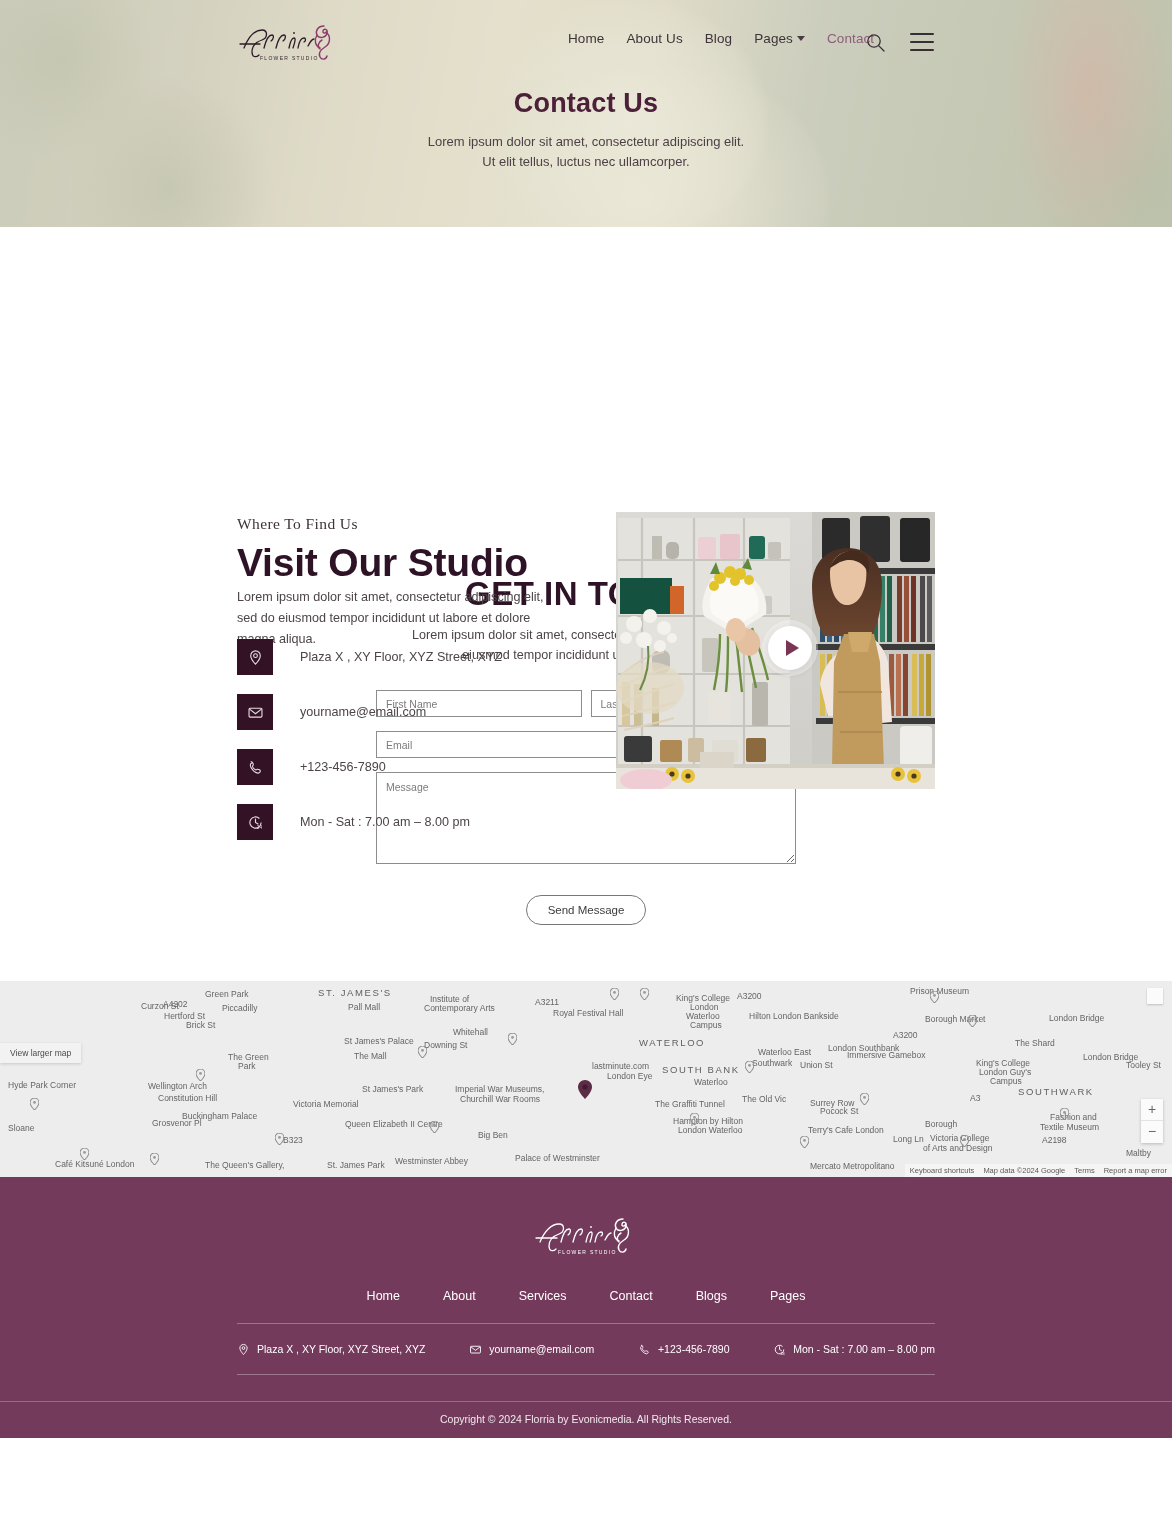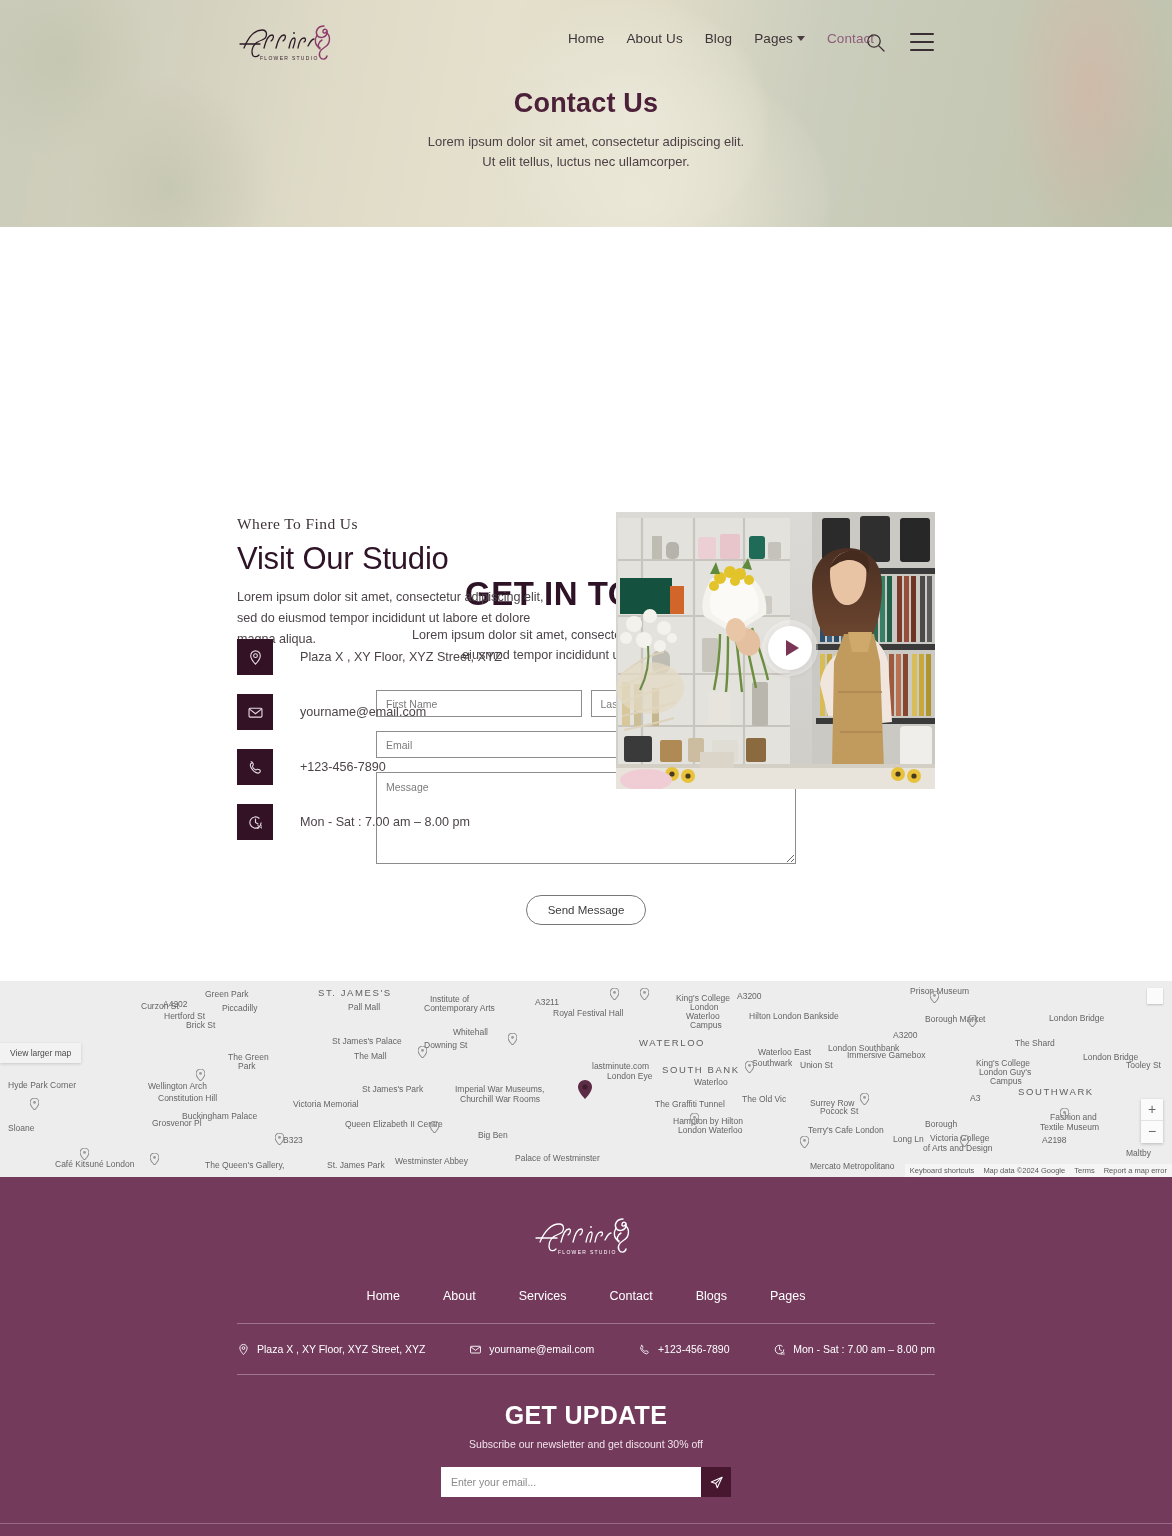--- a/index.html
+++ b/index.html
@@ -109,22 +109,22 @@
   }
   .eyebrow {
     position: absolute; left: 237px; top: 288px;
     font-family: "Liberation Serif", serif;
     font-size: 15.5px;
     color: #3f3338;
     letter-spacing: .4px;
   }
   .visit-h2 {
     position: absolute; left: 237px; top: 314px;
-    font-size: 31px;
-    font-weight: normal;
+    font-size: 39px;
+    font-weight: bold;
     color: #2e1326;
     letter-spacing: -.2px;
   }
   .visit-p {
     position: absolute; left: 237px; top: 360px;
     width: 325px;
     font-size: 12.6px;
     line-height: 1.65;
     color: #4c4449;
   }
@@ -682,21 +682,21 @@
           <div class="mlabel mid" style="left: 453px; top: 46px;">Whitehall</div>
           <div class="mlabel big" style="left: 639px; top: 56px;">WATERLOO</div>
           <div class="mlabel mid" style="left: 1015px; top: 57px;">The Shard</div>
           <div class="mlabel mid" style="left: 737px; top: 10px;">A3200</div>
           <div class="mlabel mid" style="left: 893px; top: 49px;">A3200</div>
           <div class="mlabel mid" style="left: 10px; top: 62px;">Hyde Park Winter</div>
           <div class="mlabel mid" style="left: 2px; top: 72px;">Wonderland Ice Rink</div>
           <div class="mlabel mid" style="left: 228px; top: 71px;">The Green</div>
           <div class="mlabel mid" style="left: 238px; top: 80px;">Park</div>
           <div class="mlabel mid" style="left: 354px; top: 70px;">The Mall</div>
-          <div class="mlabel mid" style="left: 332px; top: 55px;">St James's Palace</div>
+          <div class="mlabel mid" style="left: 344px; top: 55px;">St James's Palace</div>
           <div class="mlabel mid" style="left: 424px; top: 59px;">Downing St</div>
           <div class="mlabel mid" style="left: 823px; top: 69px; padding-left: 24px;">Immersive Gamebox</div>
           <div class="mlabel mid" style="left: 828px; top: 62px;">London Southbank</div>
           <div class="mlabel mid" style="left: 758px; top: 66px;">Waterloo East</div>
           <div class="mlabel mid" style="left: 752px; top: 77px;">Southwark</div>
           <div class="mlabel mid" style="left: 800px; top: 79px;">Union St</div>
           <div class="mlabel mid" style="left: 976px; top: 77px;">King's College</div>
           <div class="mlabel mid" style="left: 979px; top: 86px;">London Guy's</div>
           <div class="mlabel mid" style="left: 990px; top: 95px;">Campus</div>
           <div class="mlabel mid" style="left: 1083px; top: 71px;">London Bridge</div>
@@ -905,30 +905,17 @@
             <path d="M16.6 10a6.6 6.6 0 1 1-2-4.7" fill="none" stroke="#fff" stroke-width="1.4"></path>
             <path d="M10 5.8 V10 l3 1.8" fill="none" stroke="#fff" stroke-width="1.4" stroke-linecap="round"></path>
             <text x="11.4" y="18.4" font-family="Liberation Sans, sans-serif" font-size="6" fill="#fff">24</text>
           </svg>
         <span>Mon - Sat : 7.00 am – 8.00 pm</span>
       </div>
     </div>
 
     <div class="fdivider2"></div>
 
-    <div class="update">
-      <div class="update-h">GET UPDATE</div>
-      <div class="update-p">Subscribe our newsletter and get discount 30% off</div>
-      <div class="sub-wrap">
-        <input class="sub-input" type="email" placeholder="Enter your email..." style="">
-        <button class="sub-btn" type="button">
-          <svg width="15" height="15" viewBox="0 0 20 20">
-              <path d="M17.5 3 L3 9.4 L9 11.3 L11 17 Z" fill="none" stroke="#fff" stroke-width="1.35" stroke-linejoin="round"></path>
-              <path d="M9 11.3 L17.5 3" fill="none" stroke="#fff" stroke-width="1.35"></path>
-            </svg>
-        </button>
-      </div>
-    </div>
 
     <div class="copy-bar">Copyright © 2024 Florria by Evonicmedia. All Rights Reserved.</div>
   </footer>
 
 </div>
 
 </body></html>

